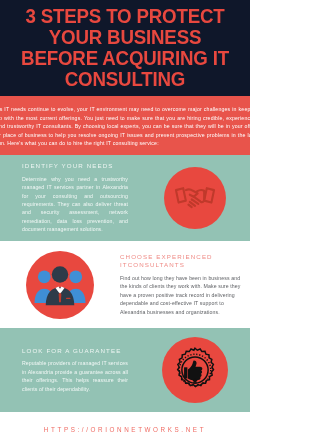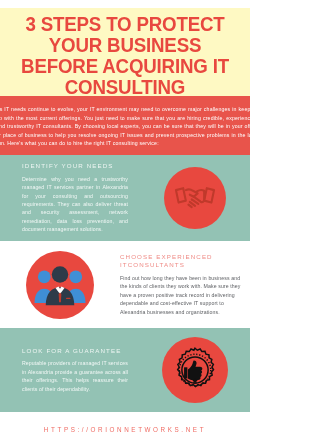--- a/index.html
+++ b/index.html
@@ -5,22 +5,22 @@
   html,body{margin:0;padding:0;}
   body{
     width:250px;height:447px;overflow:hidden;background:#ffffff;
     font-family:"Liberation Sans", sans-serif;
     -webkit-font-smoothing:antialiased;
   }
   .page{position:relative;width:250px;height:447px;overflow:hidden;}
 
   
   .header{
-    position:absolute;left:0;top:8px;width:250px;height:96px;
-    background:#fef9c3;
+    position:absolute;left:0;top:0;width:250px;height:96px;
+    background:#0f172a;
     display:flex;align-items:center;justify-content:center;
   }
   .title{
     margin:0;padding:0 6px;
     font-family:"Liberation Sans Narrow","Liberation Sans",sans-serif;
     font-weight:bold;font-size:19.5px;line-height:21px;
     letter-spacing:-0.2px;
     color:#e8483f;text-align:center;text-transform:uppercase;
     transform:scaleX(0.96);transform-origin:center;
   }

